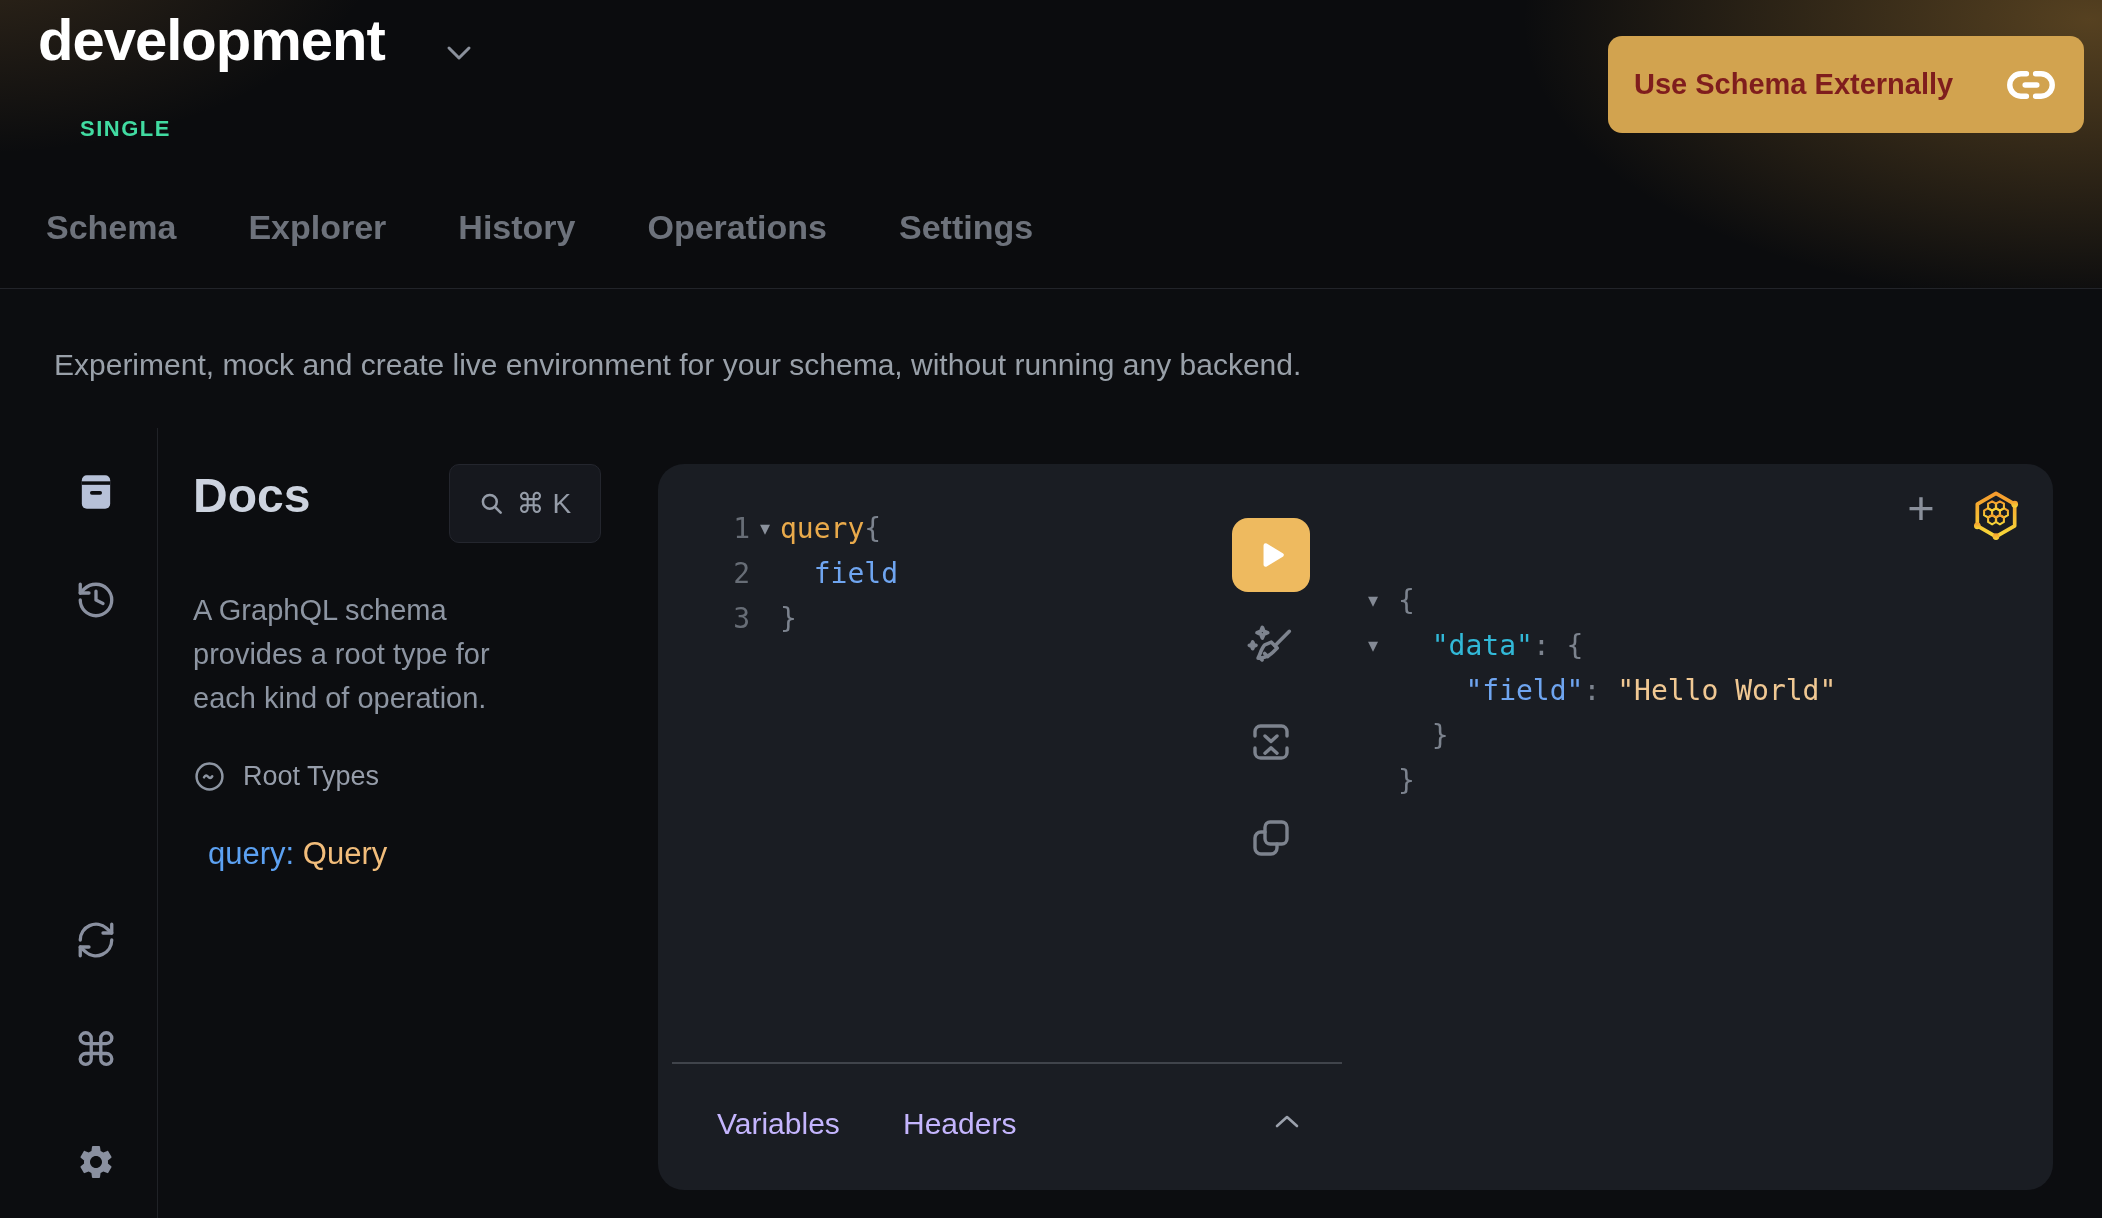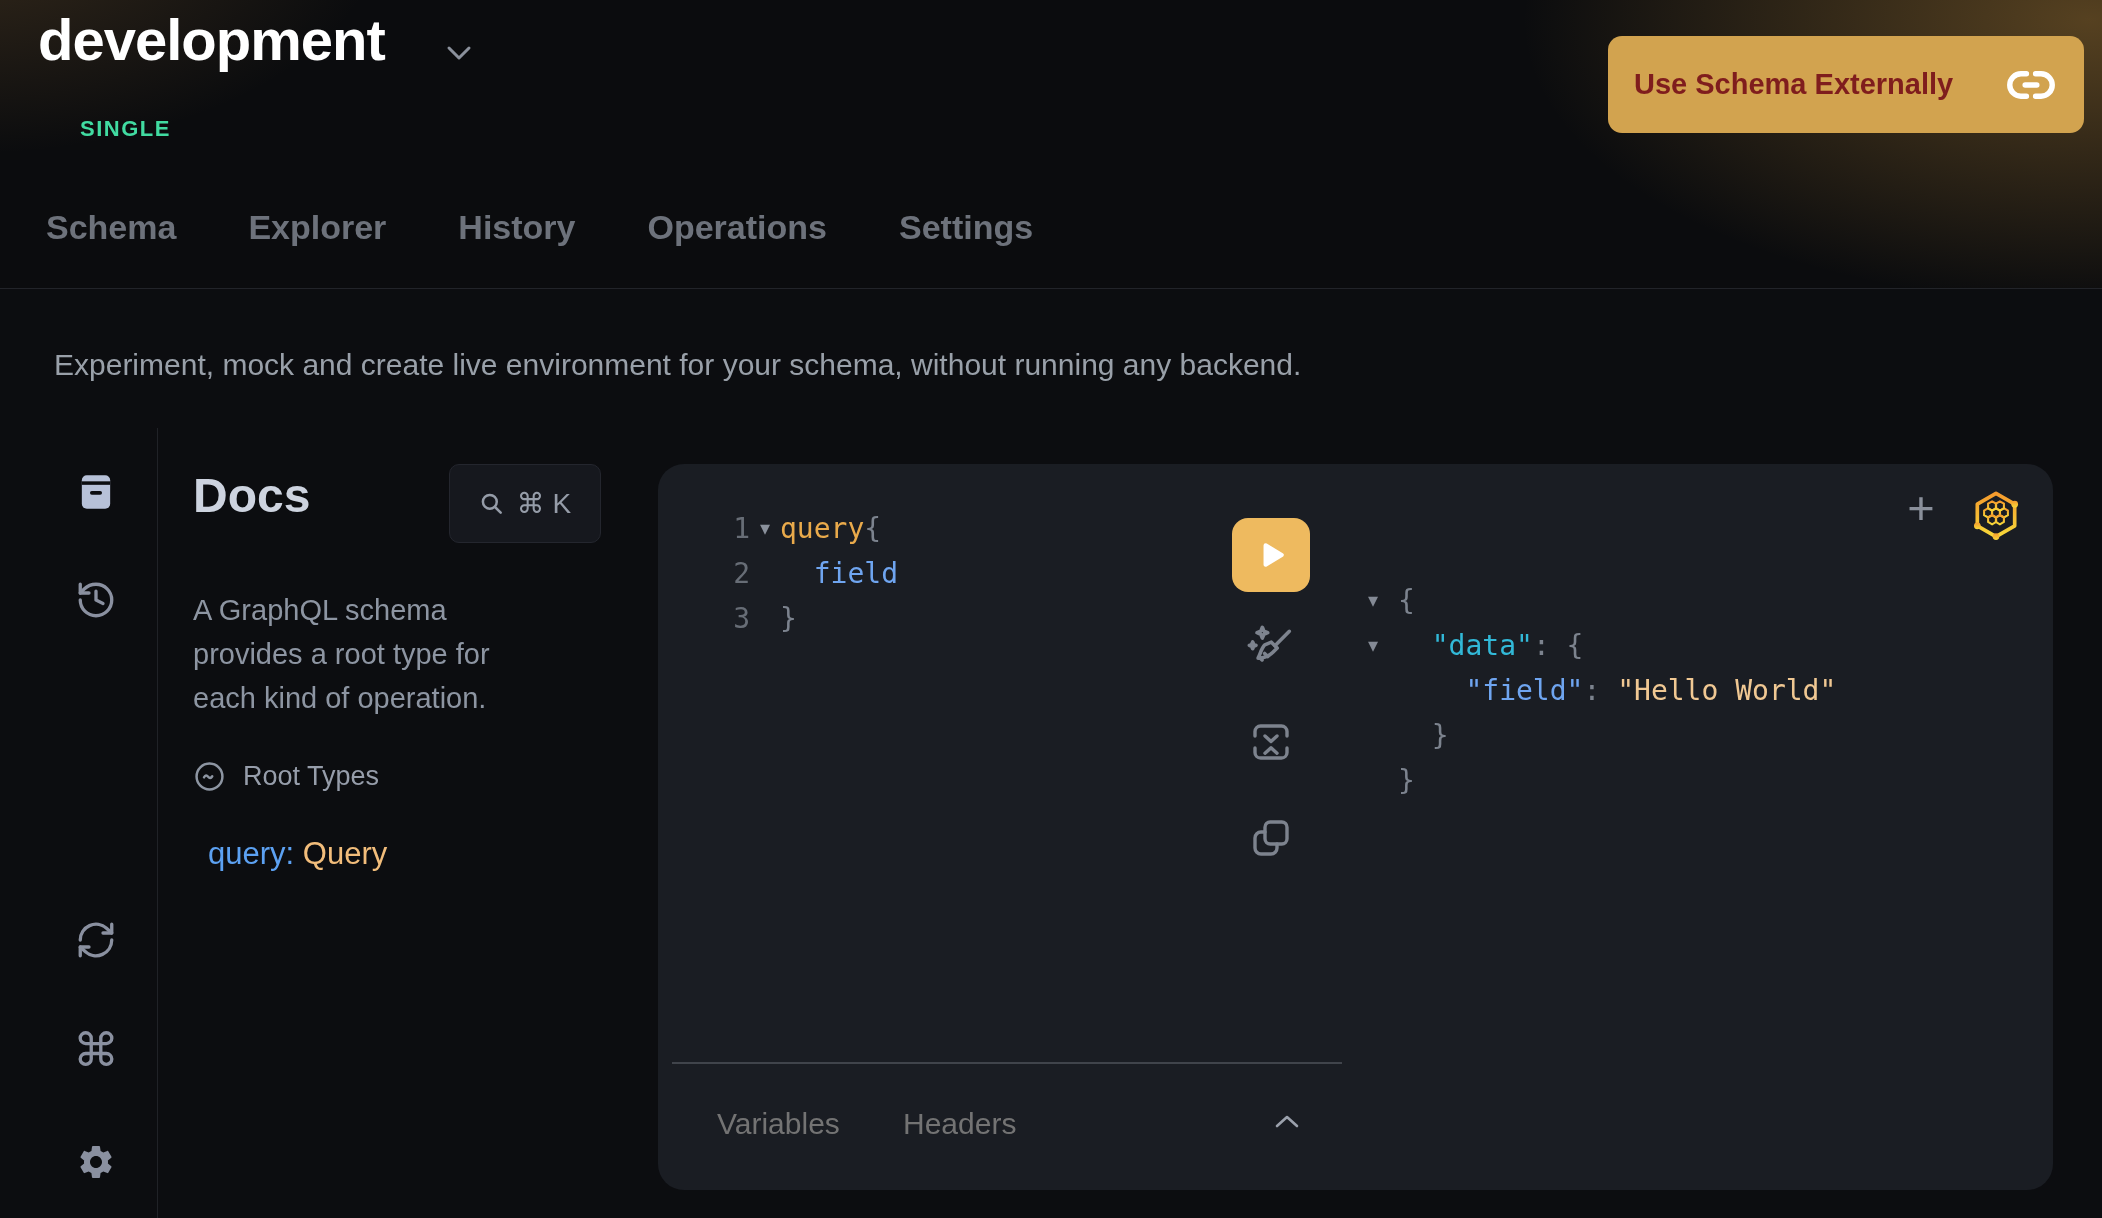--- a/index.html
+++ b/index.html
@@ -97,21 +97,21 @@
   .tok-key-blue{color:#6fa5f0;}
   .tok-str{color:#f0c893;}
 
   .plus-btn{
     position:absolute;left:1243px;top:20px;width:40px;height:48px;
     color:#8a909b;font-size:47px;font-weight:300;text-align:center;line-height:48px;cursor:pointer;
   }
   .hive-logo{position:absolute;left:1312px;top:24px;width:52px;height:54px;cursor:pointer;}
 
   .panel-divider{position:absolute;left:14px;top:598px;width:670px;height:2px;background:#40444b;}
-  .foot-tab{position:absolute;top:643px;font-size:30px;color:#737373;cursor:pointer;}
+  .foot-tab{position:absolute;top:643px;font-size:30px;color:#c4b5fd;cursor:pointer;}
   .foot-variables{left:59px;}
   .foot-headers{left:245px;}
   .foot-collapse{position:absolute;left:614px;top:648px;width:30px;height:20px;cursor:pointer;}
 
   svg{display:block;}
 </style>
 </head>
 <body>
 
 <div class="stage">

